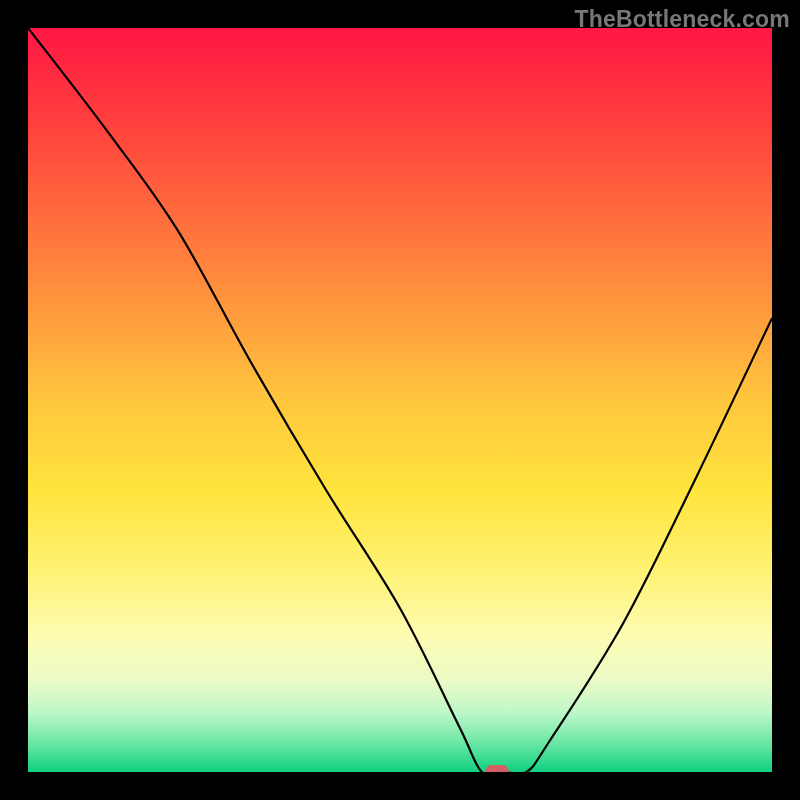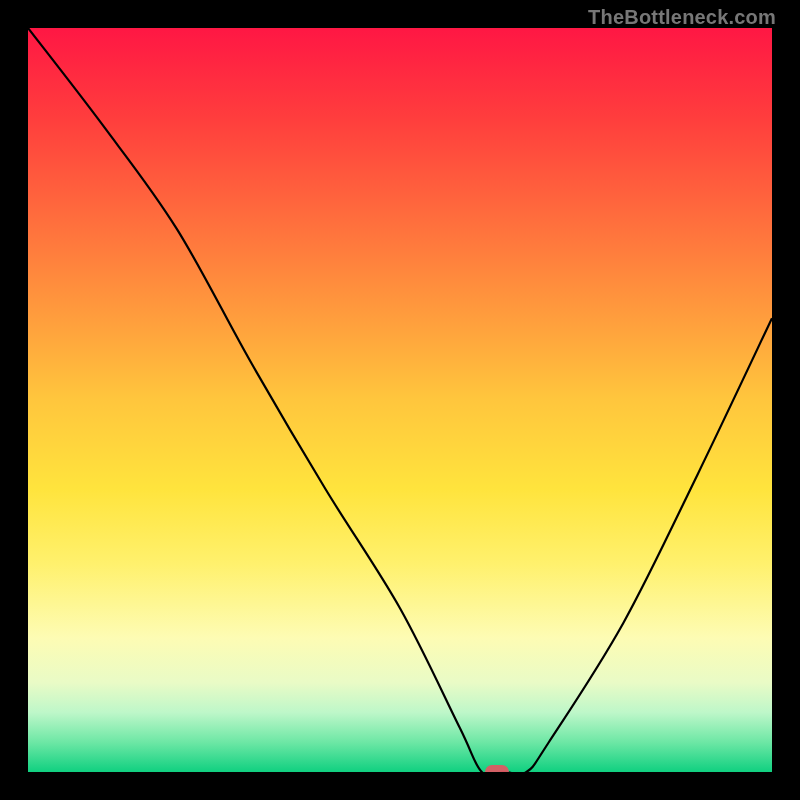--- a/index.html
+++ b/index.html
@@ -59,23 +59,23 @@
     width: 24px;
     height: 14px;
     border-radius: 7px;
     background: #dd5a63;
     opacity: 0.95;
     transform: translate(-50%, -50%);
   }
   .watermark {
     position: absolute;
     top: 6px;
-    right: 24px;
+    right: 10px;
     color: #777;
-    font-size: 20px;
+    font-size: 23px;
     font-weight: 600;
     letter-spacing: 0.2px;
   }
 </style>
 </head>
 <body>
 
 <div class="chart-wrap">
   <div class="watermark">TheBottleneck.com</div>
 

